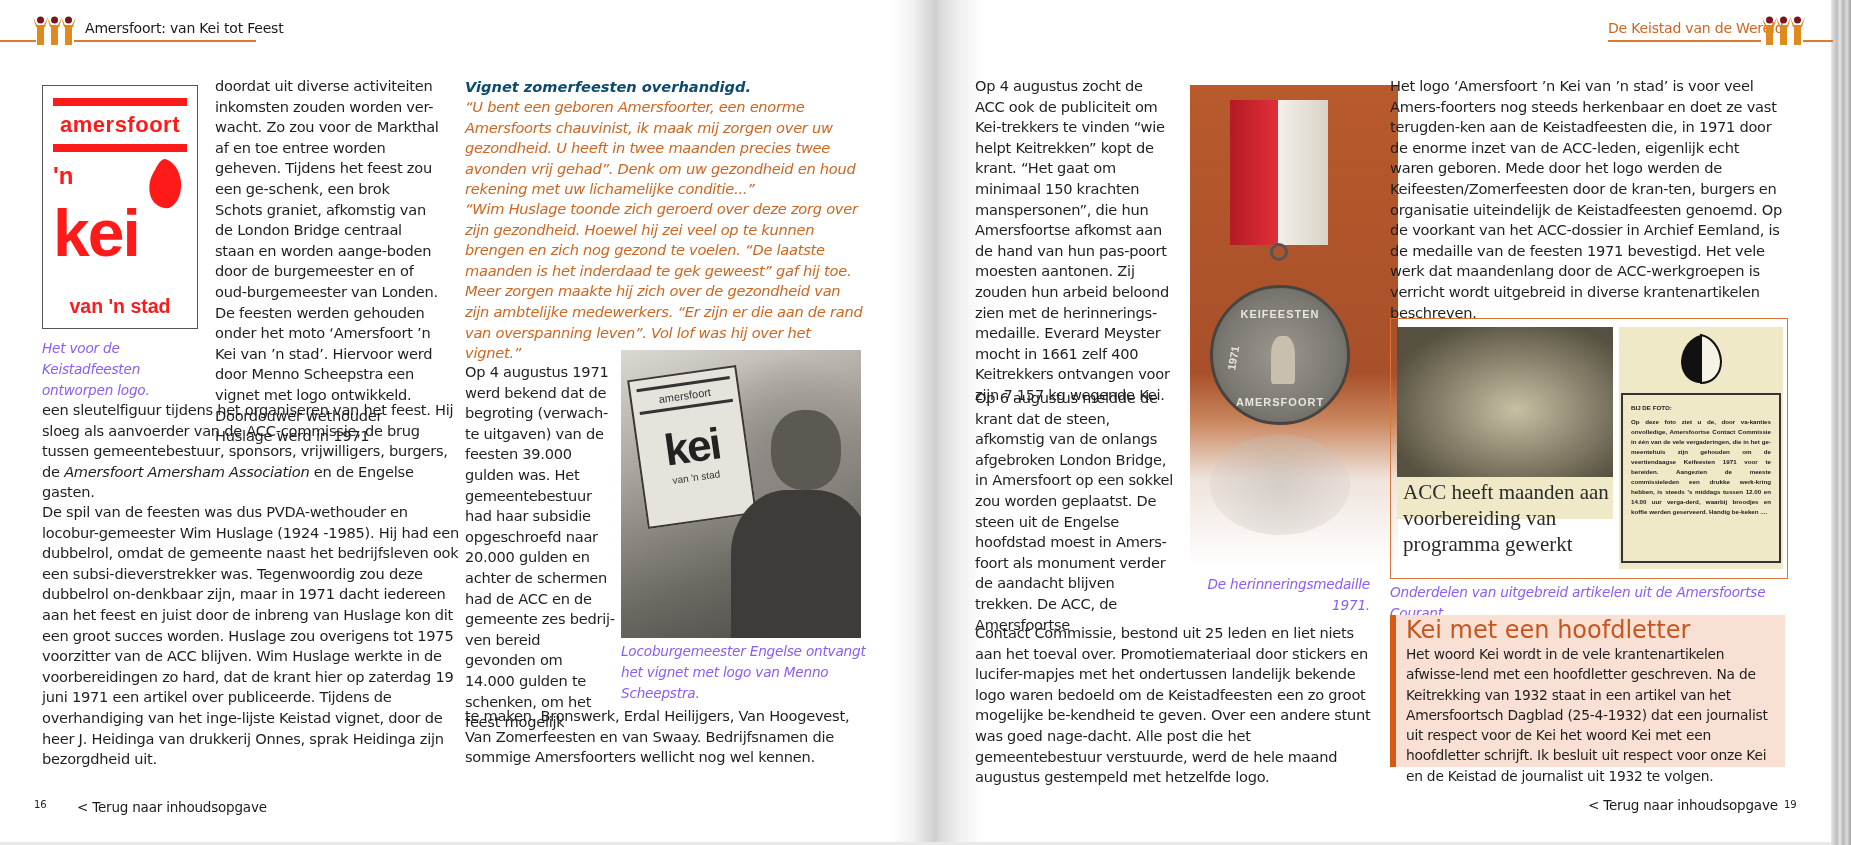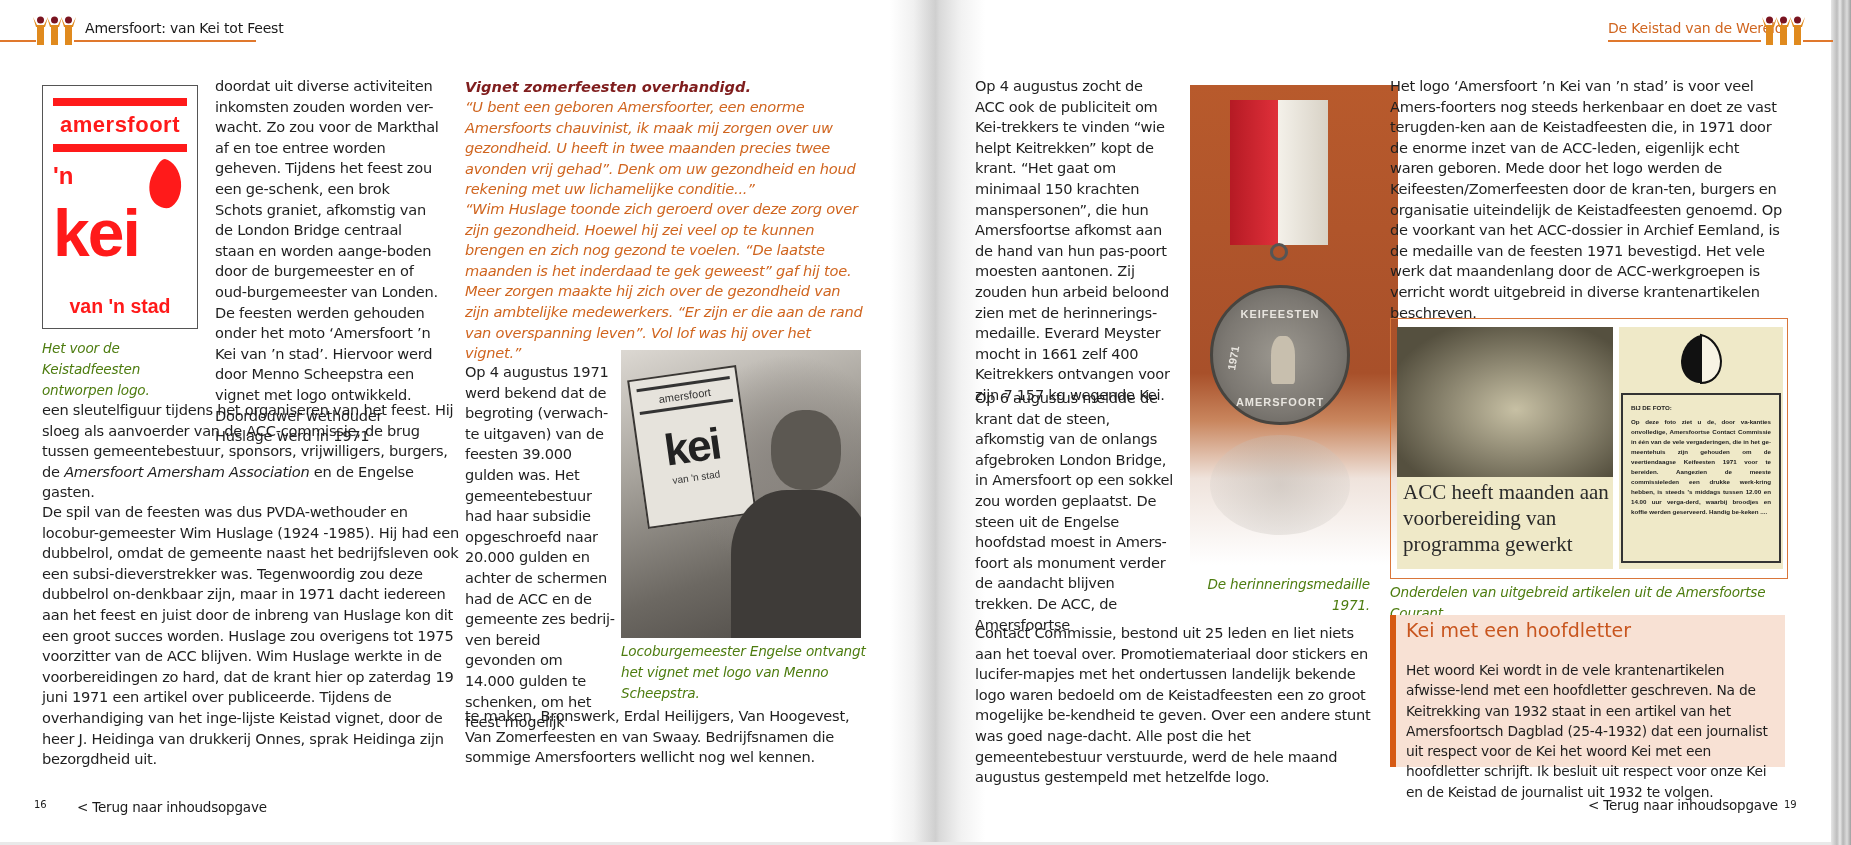--- a/index.html
+++ b/index.html
@@ -1,22 +1,22 @@
 <!DOCTYPE html>
 <html><head>
 <meta charset="utf-8">
 <style>
   *{box-sizing:border-box;margin:0;padding:0}
   html,body{width:1851px;height:845px;overflow:hidden;background:#fff}
   body{position:relative;font-family:"DejaVu Sans","Liberation Sans",sans-serif;color:#222}
   .abs{position:absolute}
   .txt{font-size:14.6px;line-height:20.6px;color:#1f1f1f;letter-spacing:-0.25px}
-  .orange{color:#7f1d1d}
+  .orange{color:#0c4a6e}
   .it{font-style:italic}
-  .cap{font-style:italic;color:#4d7c0f;font-size:13.6px;line-height:21px;letter-spacing:-0.2px}
+  .cap{font-style:italic;color:#8b5cf6;font-size:13.6px;line-height:21px;letter-spacing:-0.2px}
   .hdr-line{position:absolute;height:2px;background:#e0782d}
   .hdr-title{position:absolute;font-size:14px;color:#1a1a1a;letter-spacing:-0.2px}
   .people{position:absolute;width:44px;height:30px}
   .gutter{position:absolute;left:890px;top:0;width:95px;height:845px;
     background:linear-gradient(to right,#fff 0%,#f0f0f0 25%,#cfcfcf 48%,#d9d9d9 52%,#f2f2f2 75%,#fff 100%)}
   .pageedge{position:absolute;right:0;top:0;width:20px;height:845px;
     background:linear-gradient(to right,#e6e6e6,#bdbdbd 30%,#e8e8e8 45%,#b5b5b5 60%,#dcdcdc 80%,#9f9f9f)}
   .bottomline{position:absolute;left:0;bottom:0;width:1831px;height:3px;background:#e9e9e9}
   .logo-box{border:1.5px solid #555;background:#fff}
   .footer-link{font-size:13.5px;color:#1a1a1a;letter-spacing:-0.2px}
@@ -138,36 +138,36 @@
     <div style="position:absolute;left:8px;top:64px;transform:rotate(-80deg)">1971</div>
     <div style="position:absolute;bottom:14px;left:0;right:0;text-align:center;letter-spacing:1px">AMERSFOORT</div>
   </div>
   <div style="position:absolute;left:20px;top:350px;width:140px;height:100px;border-radius:50%;background:radial-gradient(circle,rgba(180,175,168,0.45),rgba(220,215,210,0.2))"></div>
 </div>
 <div class="abs cap" style="left:1190px;top:574px;width:180px;text-align:right">De herinneringsmedaille 1971.</div>
 
 <div class="abs txt" style="left:1390px;top:76px;width:395px">Het logo ‘Amersfoort ’n Kei van ’n stad’ is voor veel Amers-foorters nog steeds herkenbaar en doet ze vast terugden-ken aan de Keistadfeesten die, in 1971 door de enorme inzet van de ACC-leden, eigenlijk echt waren geboren. Mede door het logo werden de Keifeesten/Zomerfeesten door de kran-ten, burgers en organisatie uiteindelijk de Keistadfeesten genoemd. Op de voorkant van het ACC-dossier in Archief Eemland, is de medaille van de feesten 1971 bevestigd. Het vele werk dat maandenlang door de ACC-werkgroepen is verricht wordt uitgebreid in diverse krantenartikelen beschreven.</div>
 
 <div class="abs" style="left:1390px;top:318px;width:398px;height:261px;border:1.5px solid #d9763a">
-  <div class="abs news-bg" style="left:6px;top:8px;width:216px;height:242px">
+  <div class="abs news-bg" style="left:6px;top:8px;width:216px;height:192px">
     <div style="position:absolute;left:0;top:0;width:216px;height:150px;background:radial-gradient(ellipse at 55% 55%,#c7c0a4 0%,#8e8872 40%,#55503f 80%)"></div>
     <div style="position:absolute;left:6px;top:152px;width:210px;font-family:'Liberation Serif',serif;font-size:21px;line-height:26px;color:#2a2a2a">ACC heeft maanden aan voorbereiding van programma gewerkt</div>
   </div>
   <div class="abs news-bg" style="left:228px;top:8px;width:164px;height:242px">
     <svg style="position:absolute;left:60px;top:6px" width="44" height="52" viewBox="0 0 44 52">
       <path d="M22 2 C32 4 41 14 42 28 C42 42 33 50 22 50 Z" fill="#f7f3e4" stroke="#111" stroke-width="2"></path>
       <path d="M22 2 C12 4 3 14 2 28 C2 42 11 50 22 50 Z" fill="#111"></path>
     </svg>
     <div style="position:absolute;left:2px;top:66px;width:160px;height:170px;border:2px solid #333;padding:8px 8px;font-family:'Liberation Sans',sans-serif;font-weight:bold;font-size:6.2px;line-height:10px;color:#222">
       <div style="margin-bottom:4px">BIJ DE FOTO:</div>
       <div style="text-align:justify">Op deze foto ziet u de, door va-kanties onvolledige, Amersfoortse Contact Commissie in één van de vele vergaderingen, die in het ge-meentehuis zijn gehouden om de veertiendaagse Keifeesten 1971 voor te bereiden. Aangezien de meeste commissieleden een drukke werk-kring hebben, is steeds 's middags tussen 12.00 en 14.00 uur verga-derd, waarbij broodjes en koffie werden geserveerd. Handig be-keken ....</div>
     </div>
   </div>
 </div>
 <div class="abs cap" style="left:1390px;top:582px;width:420px">Onderdelen van uitgebreid artikelen uit de Amersfoortse Courant.</div>
 
 <div class="abs kei-box" style="left:1390px;top:615px;width:395px;height:152px;padding:4px 8px 0 10px">
-  <div class="orange" style="font-size:19px;line-height:23px;margin-bottom:18px;color:#c8551e">Kei met een hoofdletter</div>
+  <div class="orange" style="font-size:24px;line-height:23px;margin-bottom:2px;color:#c8551e">Kei met een hoofdletter</div>
   <div class="txt" style="font-size:13.8px;line-height:20.3px">Het woord Kei wordt in de vele krantenartikelen afwisse-lend met een hoofdletter geschreven. Na de Keitrekking van 1932 staat in een artikel van het Amersfoortsch Dagblad (25-4-1932) dat een journalist uit respect voor de Kei het woord Kei met een hoofdletter schrijft. Ik besluit uit respect voor onze Kei en de Keistad de journalist uit 1932 te volgen.</div>
 </div>
 
 <a class="abs footer-link" style="left:1588px;top:797px">&lt; Terug naar inhoudsopgave</a>
 <div class="abs pgnum" style="left:1784px;top:799px">19</div>
 
 </body></html>

